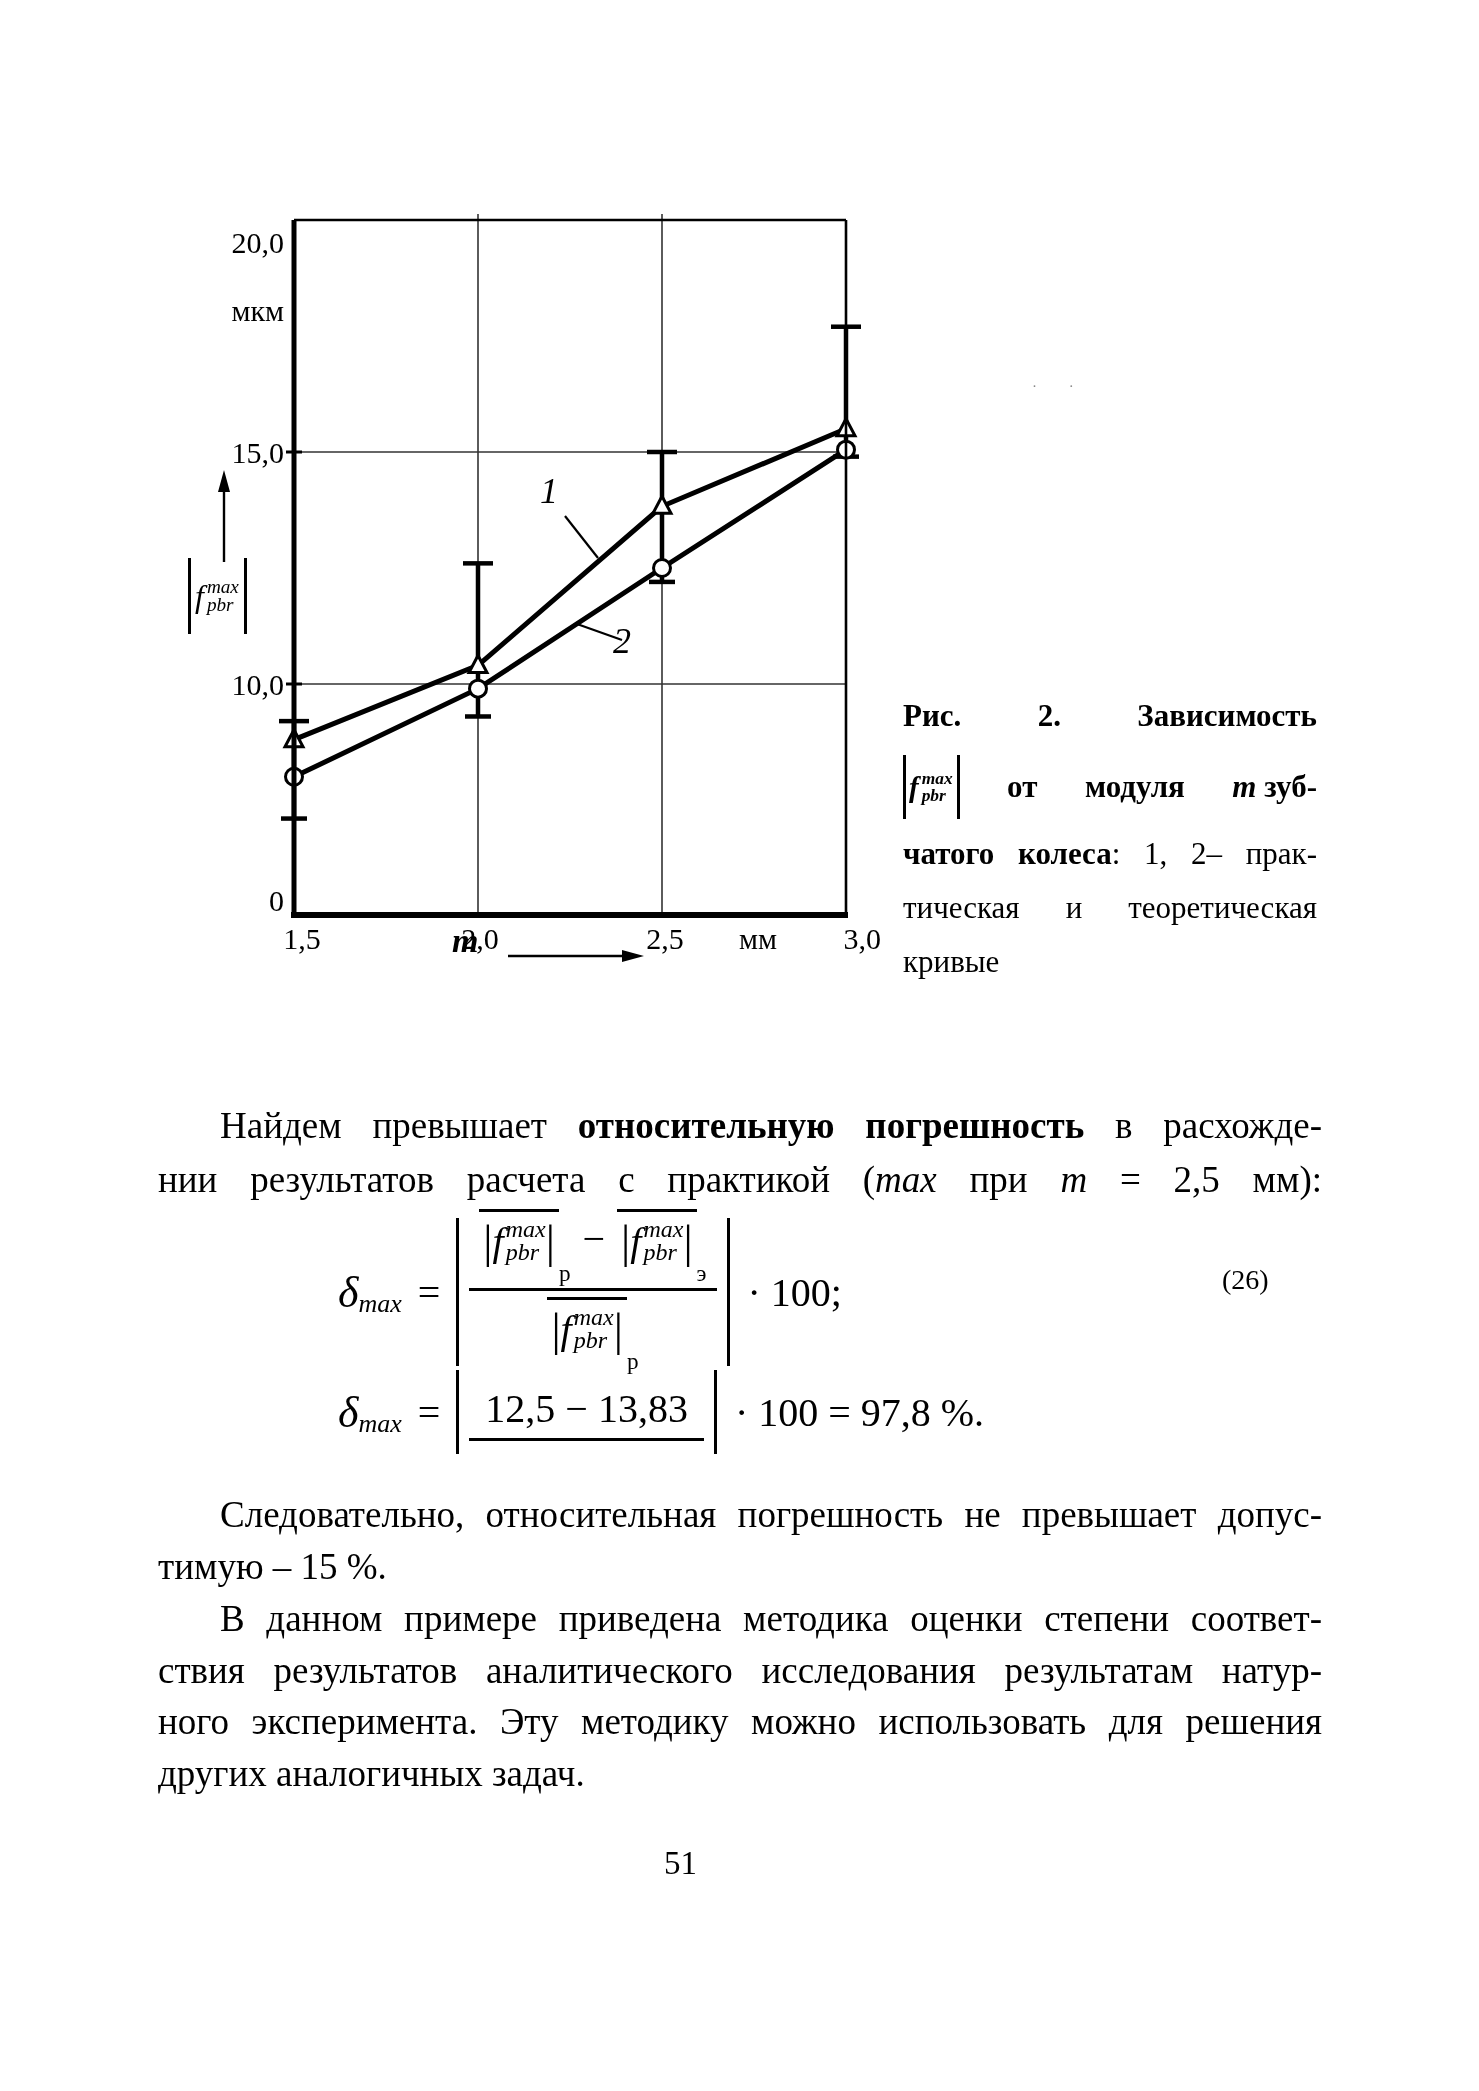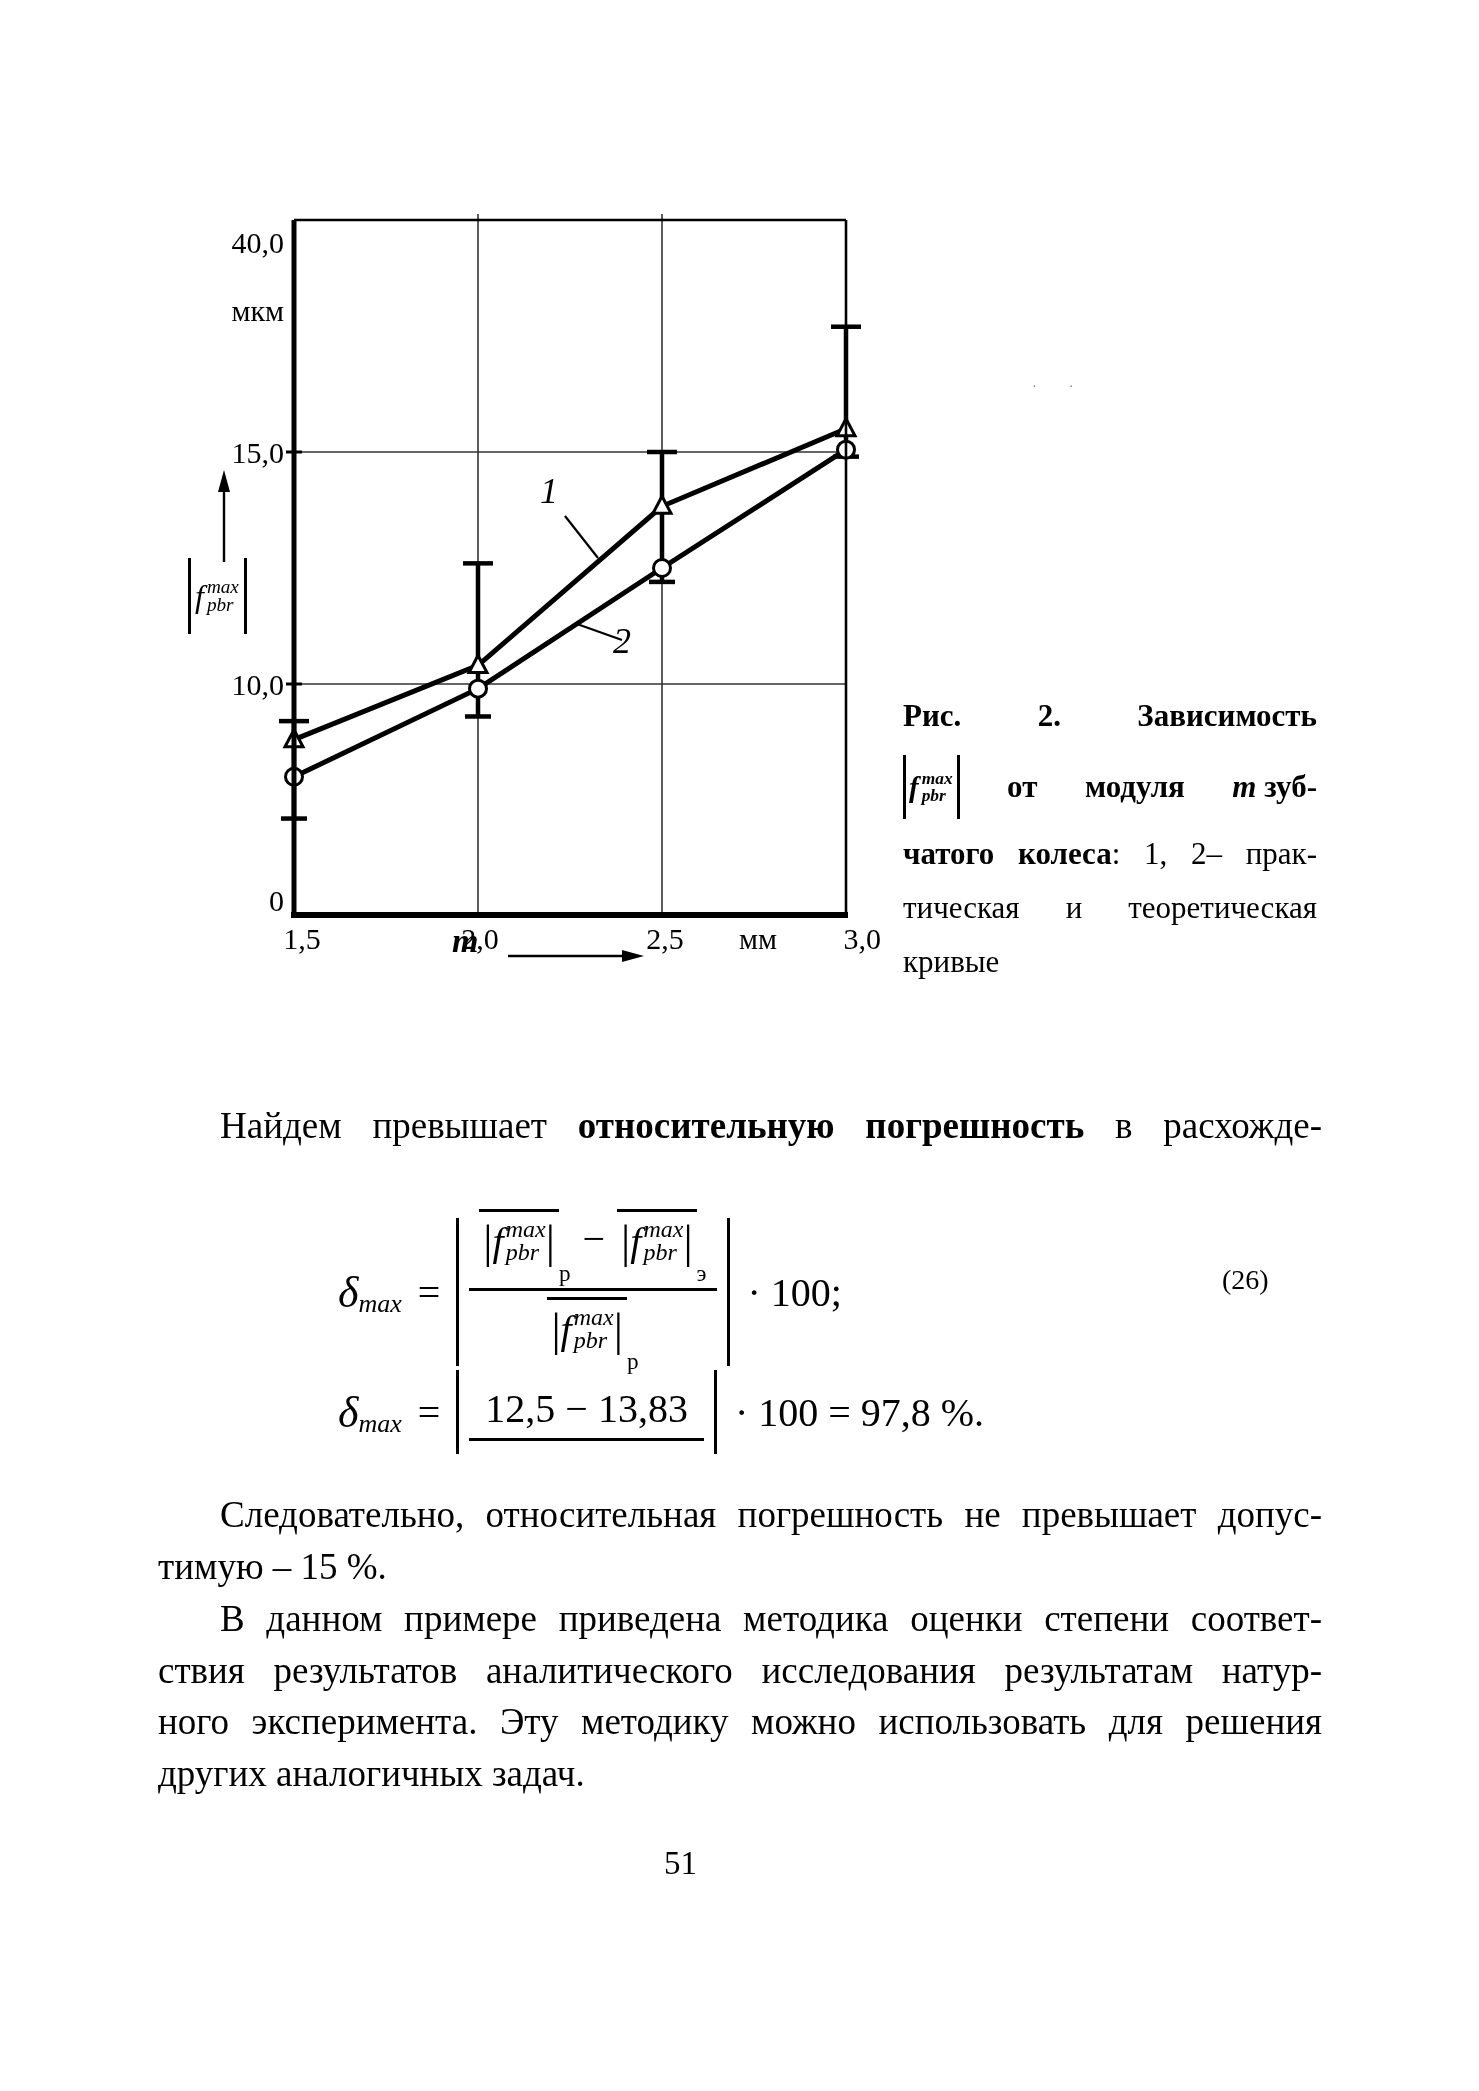--- a/index.html
+++ b/index.html
@@ -83,21 +83,21 @@
       <line x1="154" y1="70" x2="706" y2="70" stroke="#000" stroke-width="2.6"></line>
       <line x1="706" y1="70" x2="706" y2="765" stroke="#000" stroke-width="2.6"></line>
       <line x1="146" y1="302" x2="162" y2="302" stroke="#000" stroke-width="3"></line>
       <line x1="146" y1="534" x2="162" y2="534" stroke="#000" stroke-width="3"></line>
       <line x1="84" y1="412" x2="84" y2="336" stroke="#000" stroke-width="2.4"></line>
       <polygon points="84,320 78,342 90,342" fill="#000"></polygon>
       <line x1="368" y1="806" x2="488" y2="806" stroke="#000" stroke-width="2.4"></line>
       <polygon points="504,806 482,800 482,812" fill="#000"></polygon>
     </svg>
 
-  <div class="abs ytick" style="top:226px;">40,0</div>
+  <div class="abs ytick" style="top:226px;">20,0</div>
   <div class="abs ytick" style="top:294px;">мкм</div>
   <div class="abs ytick" style="top:436px;">15,0</div>
   <div class="abs ytick" style="top:668px;">10,0</div>
   <div class="abs ytick" style="top:884px;">0</div>
 
   <div class="abs xtick" style="left:262px;">1,5</div>
   <div class="abs xtick" style="left:440px;">2,0</div>
   <div class="abs xtick" style="left:625px;">2,5</div>
   <div class="abs xtick" style="left:718px;">мм</div>
   <div class="abs xtick" style="left:801px;text-align:right;">3,0</div>
@@ -142,20 +142,23 @@
     <div class="jline" style="margin-top:14px;">
       <b>чатого колеса</b><span>: 1, 2– прак-</span>
     </div>
     <div class="jline">тическая и теоретическая</div>
     <div>кривые</div>
   </div>
 
   <div class="abs bl indent" style="top:1100px;">
     <span>Найдем превышает </span><b>относительную погрешность</b><span> в расхожде-</span>
   </div>
+  <div class="abs bl" style="top:1154px;">
+    <span>нии результатов расчета с практикой (</span><i>max</i><span> при </span><i>m</i><span>  =  2,5 мм):</span>
+  </div>
 
   <div class="abs frm" style="left:338px;top:1218px;height:148px;">
     <span class="dlt">δ</span>
       <span class="dsub">max</span>
     <span class="eq">=</span>
     <span class="vbar"></span>
     <span class="frac">
       <span class="fnum">
         <span>
           <span class="ovl">

